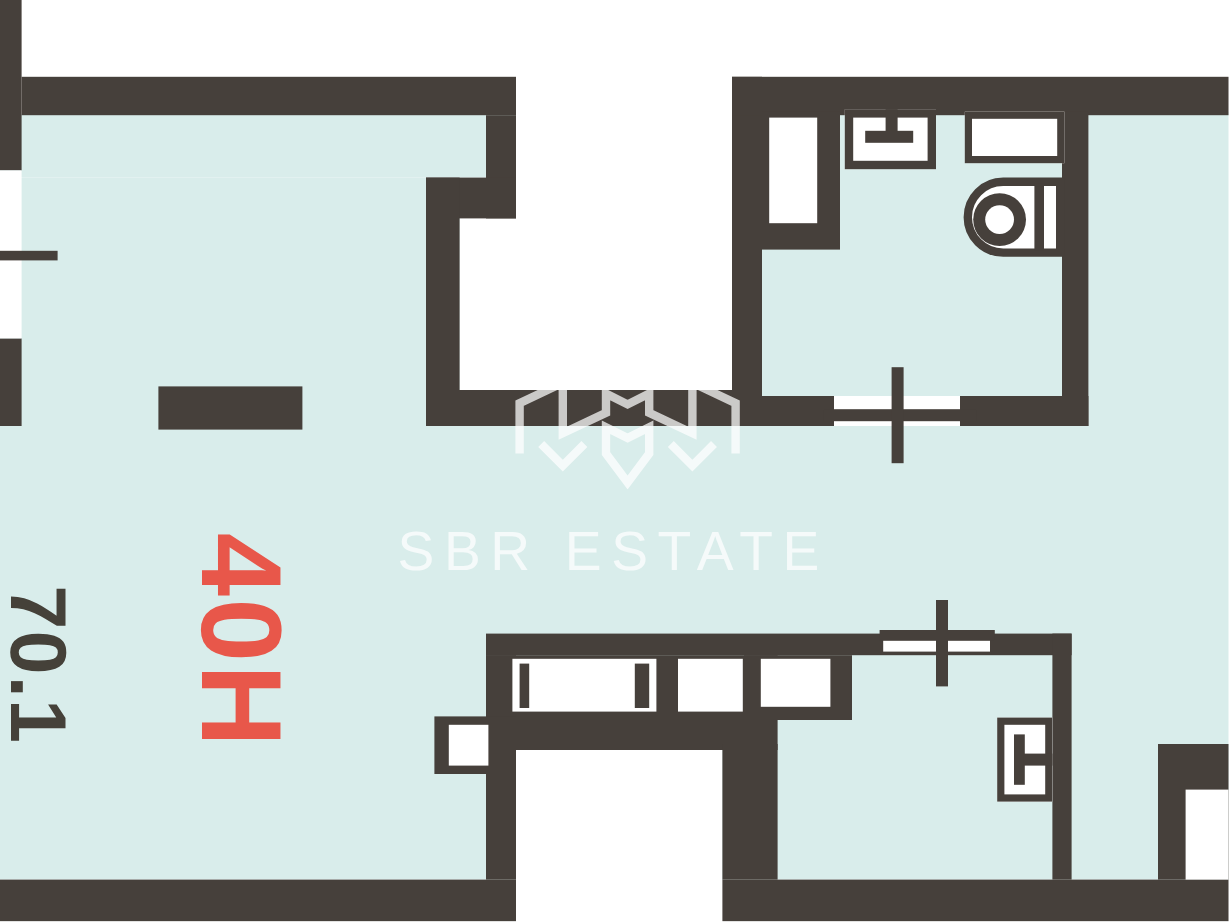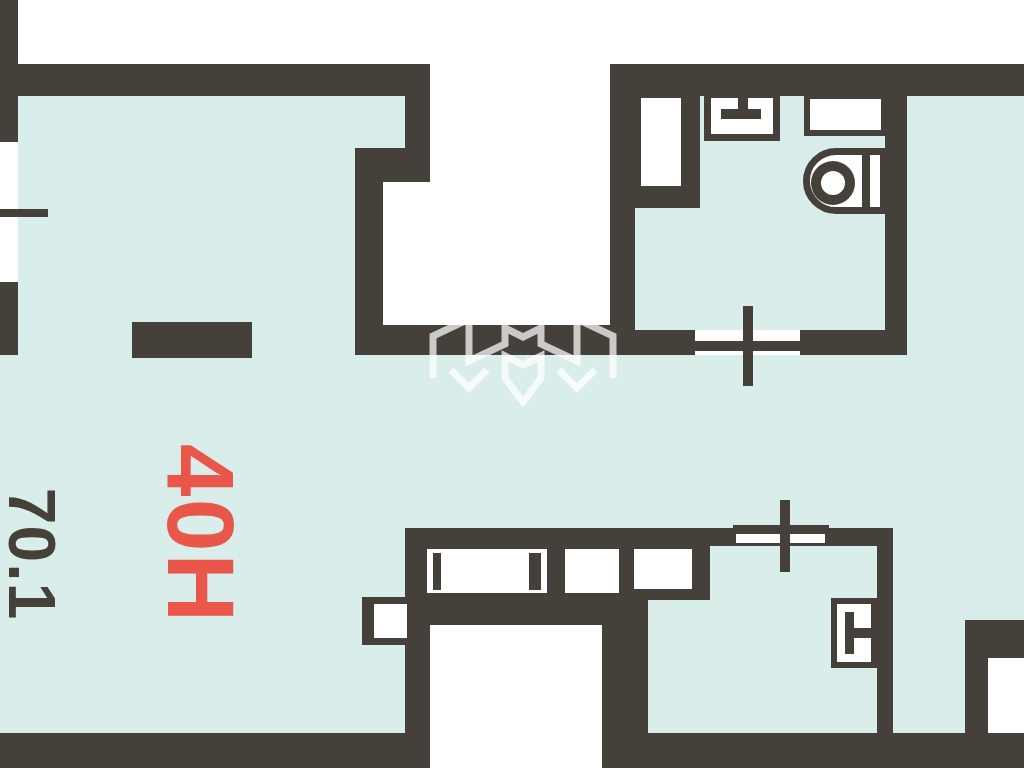--- a/index.html
+++ b/index.html
@@ -92,17 +92,18 @@
   <div class="box b6" style="left:831px;top:598px;width:46px;height:70px;"></div>
   <div class="sym" style="left:845px;top:612px;width:9px;height:42px;"></div>
   <div class="sym" style="left:853px;top:628px;width:24px;height:10px;"></div>
 
   <svg class="wm-logo" viewBox="0 0 196 92">
     <path d="M8,62 V20 L44,3 V45 L80,28 V12 L98,21 L116,12 V28 L152,45 V3 L188,20 V62"></path>
     <path d="M80,40 L98,49 L116,40 V62 L98,86 L80,62 Z"></path>
     <path d="M26,54 L44,72 L62,54"></path>
     <path d="M134,54 L152,72 L170,54"></path>
   </svg>
+  <div class="wm-text">SBR ESTATE</div>
 
   <div class="label unit" style="left:200px;top:534px;">40H</div>
   <div class="label area" style="left:32px;top:554px;">70.1</div>
 
 </div>
 
 </body></html>

